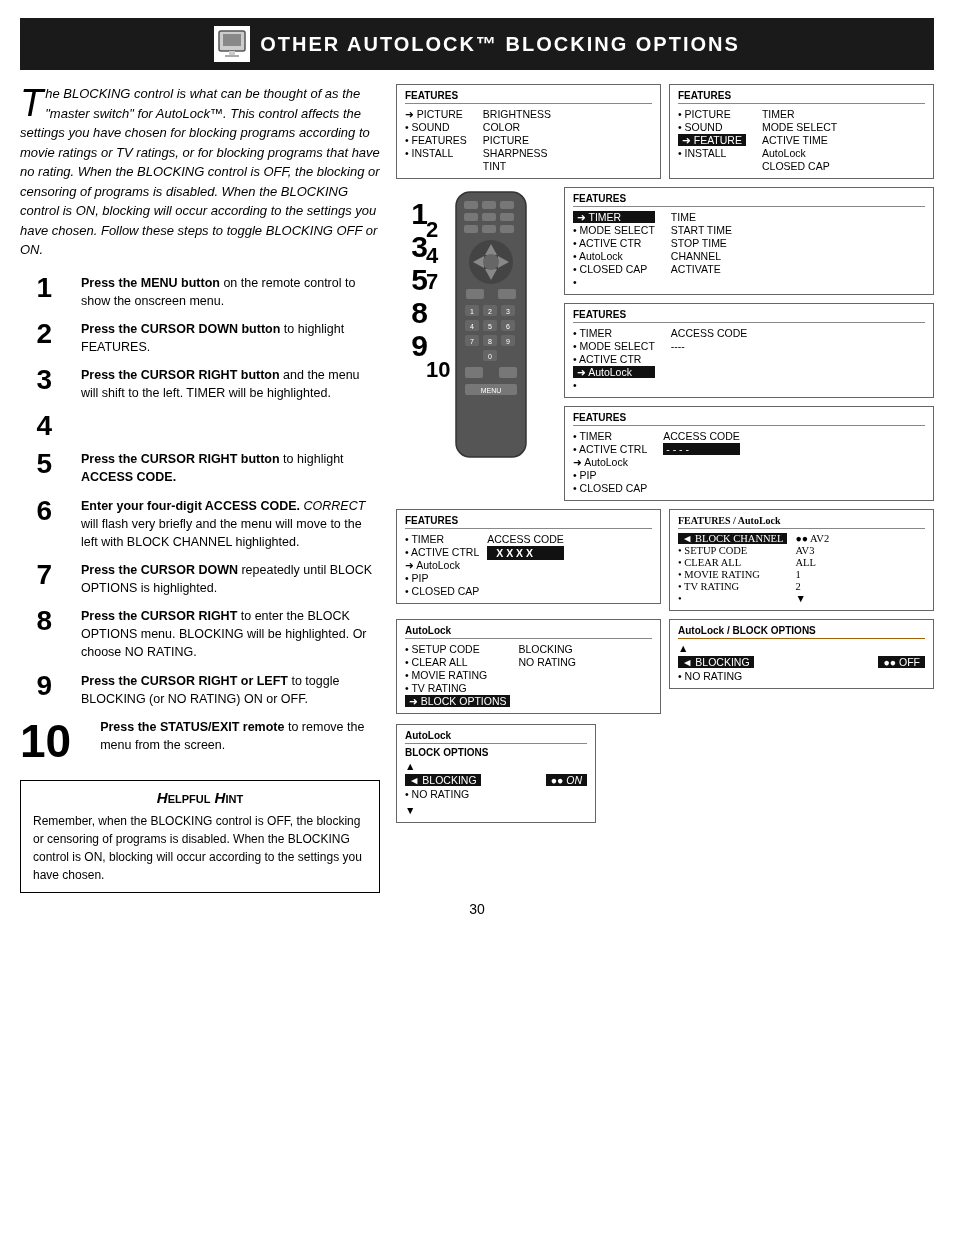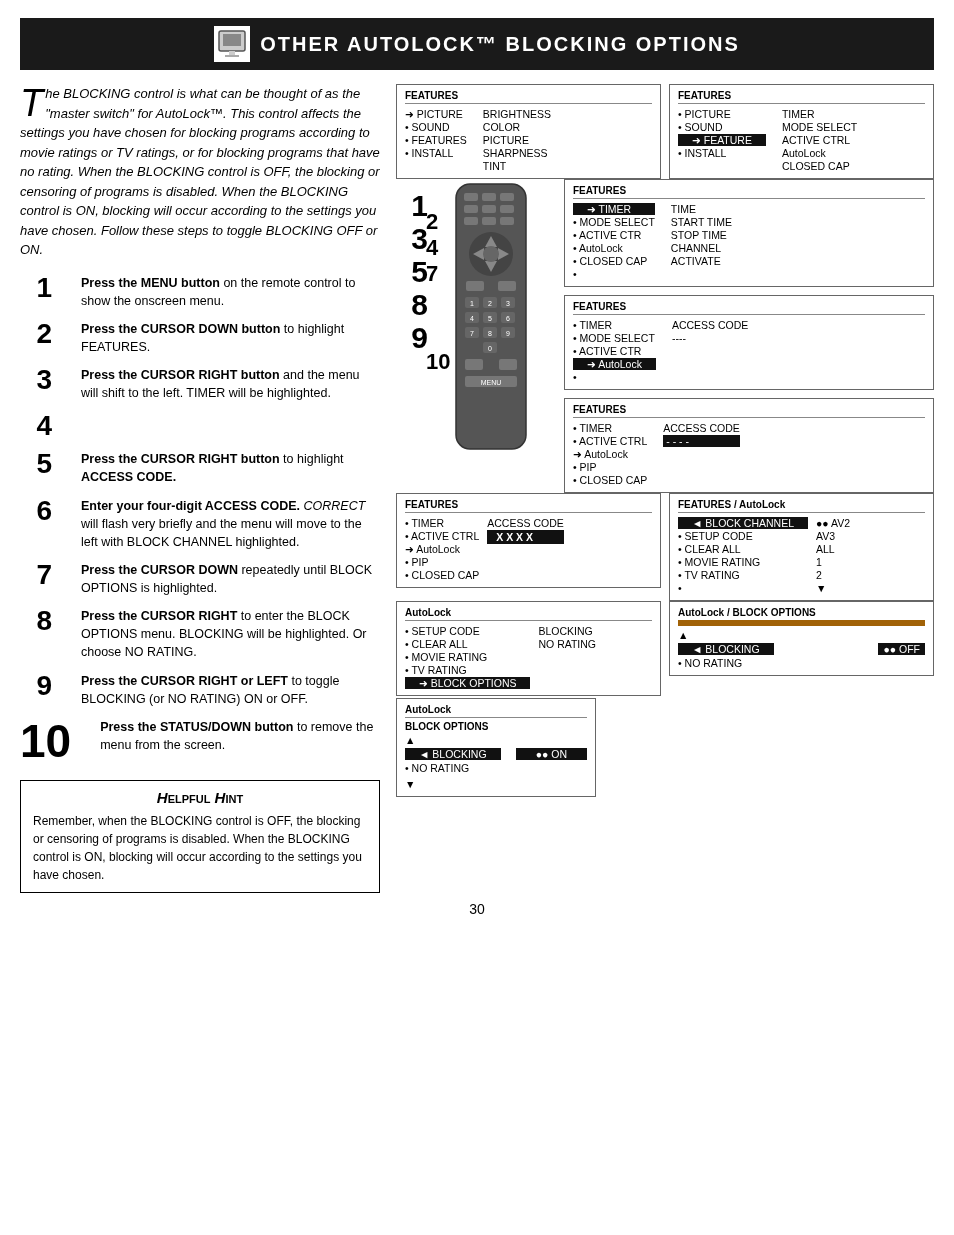--- a/index.html
+++ b/index.html
@@ -130,33 +130,33 @@
       text-transform: uppercase;
       border-bottom: 1px solid #888;
       padding-bottom: 2px;
       margin-bottom: 3px;
     }
     .menu-box .mbox-cols {
       display: flex;
       gap: 16px;
     }
     .mbox-item { margin: 1px 0; }
-    .mbox-item.hl { background: #111; color: #fff; padding: 0 14px; }
+    .mbox-item.hl { background: #111; color: #fff; padding: 0 4px; }
     
     .page-num {
       text-align: center;
       font-size: 14px;
       margin-top: 8px;
       font-weight: normal;
     }
     
     .right-wrapper {
       display: flex;
       flex-direction: column;
-      gap: 0;
+      gap: 8px;
       flex: 1;
     }
   </style>
 </head>
 <body>
 
 <div class="page">
 
   <div class="header">
     <div class="header-icon">
@@ -236,21 +236,21 @@
         <li class="step">
           <span class="step-num">9</span>
           <div class="step-content">
             <b>Press the CURSOR RIGHT or LEFT</b> to toggle BLOCKING (or NO RATING) ON or OFF.
           </div>
         </li>
 
         <li class="step">
           <span class="step-num step-num-large">10</span>
           <div class="step-content">
-            <b>Press the STATUS/DOWN button</b> to remove the menu from the screen.
+            <b>Press the STATUS/EXIT remote</b> to remove the menu from the screen.
           </div>
         </li>
 
       </ul>
 
       <div class="hint-box">
         <div class="hint-title">
           <span><em>H</em><span>elpful </span><em>H</em><span>int</span></span>
         </div>
         <div class="hint-text">Remember, when the BLOCKING control is OFF, the blocking or censoring of programs is disabled. When the BLOCKING control is ON, blocking will occur according to the settings you have chosen.</div>
@@ -285,21 +285,21 @@
           <div class="mbox-cols">
             <div>
               <div class="mbox-item">• PICTURE</div>
               <div class="mbox-item">• SOUND</div>
               <div class="mbox-item hl">➜ FEATURE</div>
               <div class="mbox-item">• INSTALL</div>
             </div>
             <div>
               <div class="mbox-item">TIMER</div>
               <div class="mbox-item">MODE SELECT</div>
-              <div class="mbox-item">ACTIVE CTRL</div>
+              <div class="mbox-item">ACTIVE TIME</div>
               <div class="mbox-item">AutoLock</div>
               <div class="mbox-item">CLOSED CAP</div>
             </div>
           </div>
         </div>
       </div>
 
       <div style="display:flex; gap:8px; align-items:flex-start; position:relative;">
 
         <div style="display:flex; flex-direction:column; align-items:flex-end; padding-top:10px; gap:0; min-width:32px;">
@@ -441,21 +441,21 @@
               <div class="mbox-item">• PIP</div>
               <div class="mbox-item">• CLOSED CAP</div>
             </div>
             <div>
               <div class="mbox-item">ACCESS CODE</div>
               <div class="mbox-item" style="background:#111; color:#fff; padding:1px 9px; font-weight:bold;">X X X X</div>
             </div>
           </div>
         </div>
 
-        <div class="menu-box" style="flex:1;">
+        <div class="menu-box" style="flex:1;font-family:Liberation Serif, serif;">
           <div style="font-weight:bold; font-size:10px; border-bottom:1px solid #888; padding-bottom:2px; margin-bottom:3px;">FEATURES / AutoLock</div>
           <div style="display:flex; gap:8px;">
             <div>
               <div class="mbox-item hl">◄ BLOCK CHANNEL</div>
               <div class="mbox-item">• SETUP CODE</div>
               <div class="mbox-item">• CLEAR ALL</div>
               <div class="mbox-item">• MOVIE RATING</div>
               <div class="mbox-item">• TV RATING</div>
               <div class="mbox-item">•</div>
             </div>
@@ -484,40 +484,40 @@
               <div class="mbox-item hl">➜ BLOCK OPTIONS</div>
             </div>
             <div>
               <div class="mbox-item">BLOCKING</div>
               <div class="mbox-item">NO RATING</div>
             </div>
           </div>
         </div>
 
         <div class="menu-box" style="flex:1;">
-          <div style="font-weight:bold; font-size:10px; border-bottom:6px solid #a16207; padding-bottom:2px; margin-bottom:3px;">AutoLock / BLOCK OPTIONS</div>
+          <div style="font-weight:bold; font-size:10px; border-bottom:1px solid #a16207; padding-bottom:2px; margin-bottom:3px;">AutoLock / BLOCK OPTIONS</div>
           <div>
             <div class="mbox-item">▲</div>
             <div style="display:flex; justify-content:space-between; align-items:center;">
               <div class="mbox-item hl">◄ BLOCKING</div>
               <div class="mbox-item" style="background:#111; color:#fff; padding:0 5px; margin-left:8px;">●● OFF</div>
             </div>
             <div class="mbox-item">• NO RATING</div>
           </div>
         </div>
       </div>
 
       <div style="display:flex; gap:8px; align-items:flex-start; margin-top:2px;">
         <div class="menu-box" style="min-width:200px;">
           <div style="font-weight:bold; font-size:10px; border-bottom:1px solid #888; padding-bottom:2px; margin-bottom:3px;">AutoLock</div>
           <div style="font-weight:bold; font-size:10px; margin-bottom:2px;">BLOCK OPTIONS</div>
           <div class="mbox-item">▲</div>
           <div style="display:flex; justify-content:space-between; align-items:center;">
             <div class="mbox-item hl">◄ BLOCKING</div>
-            <div class="mbox-item" style="background:#111; color:#fff; padding:0 20px; margin-left:8px;">●● ON</div>
+            <div class="mbox-item" style="background:#111; color:#fff; padding:0 5px; margin-left:8px;font-style:italic;">●● ON</div>
           </div>
           <div class="mbox-item">• NO RATING</div>
           <div class="mbox-item" style="margin-top:4px;">▼</div>
         </div>
       </div>
 
     </div>
   </div>
 
   <div class="page-num">30</div>

